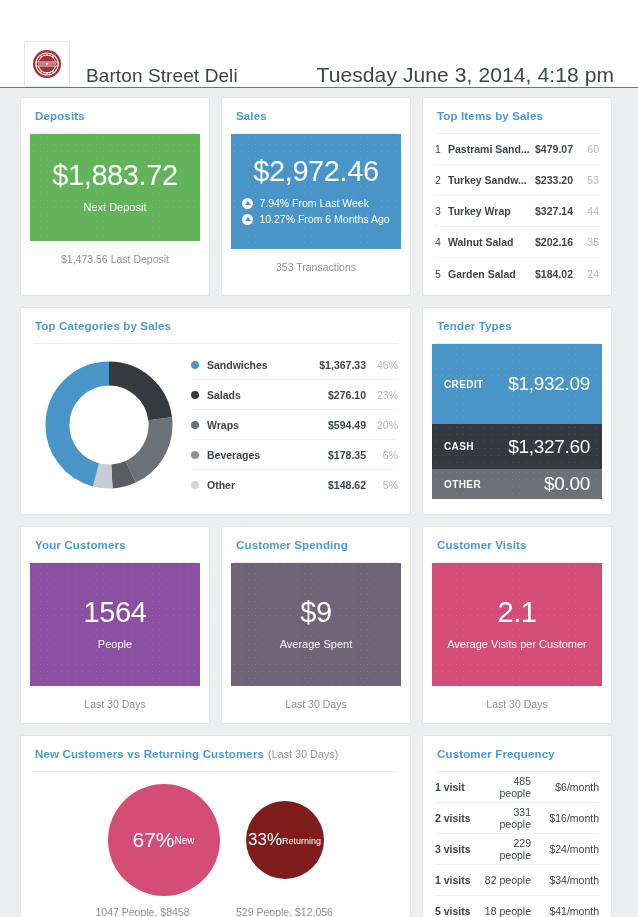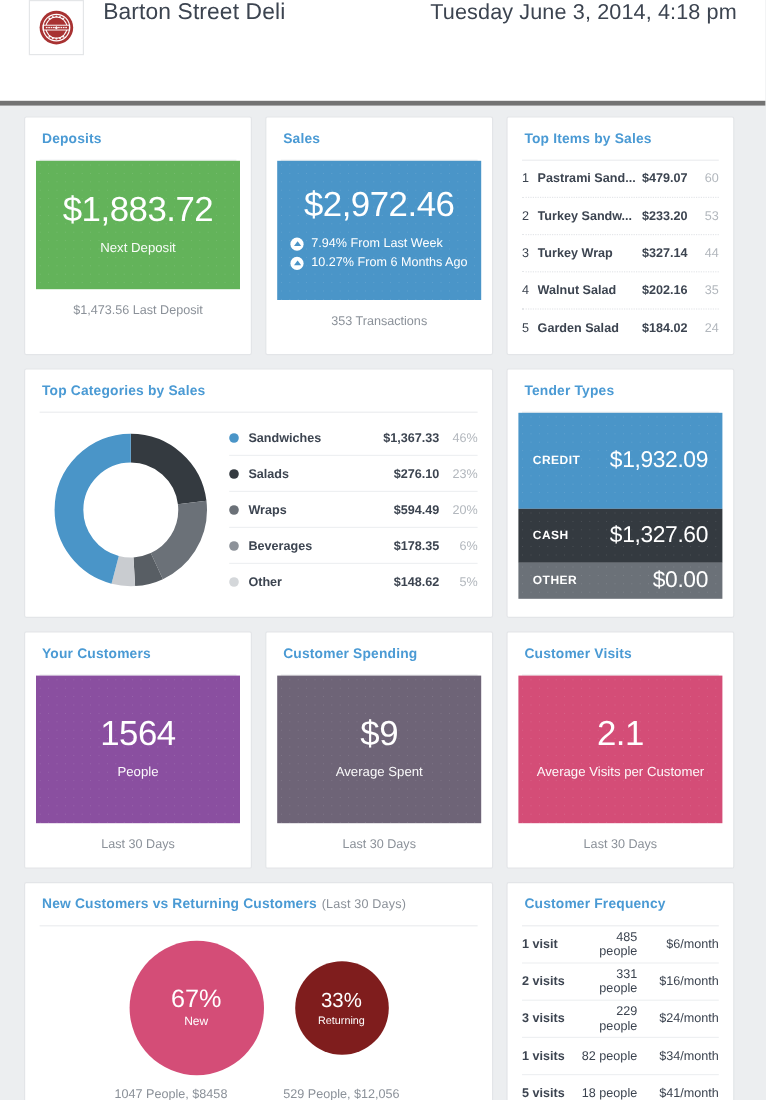--- a/index.html
+++ b/index.html
@@ -10,42 +10,42 @@
     background: #eceef0;
     font-family: "Liberation Sans", sans-serif;
     -webkit-font-smoothing: antialiased;
     overflow: hidden;
   }
 
   
   .header {
     height: 88px;
     background: #ffffff;
-    border-bottom: 4px solid #737373;
-    display: flex;
-    align-items: flex-start;
+    border-bottom: 1px solid #737373;
+    display: flex;
+    align-items: flex-end;
     padding: 0 24px;
   }
   .logo-box {
     width: 46px; height: 46px;
     border: 1px solid #e4e6e8;
     background: #fff;
     display: flex; align-items: center; justify-content: center;
     flex: 0 0 auto;
   }
   .logo-stamp { display: block; }
   .brand-title {
     font-size: 19px;
     color: #3c4450;
     margin-left: 16px;
     letter-spacing: .1px;
   }
   .header-date {
     margin-left: auto;
-    font-size: 18px;
+    font-size: 21px;
     color: #3c4450;
     letter-spacing: .1px;
   }
 
   
   .page { padding: 9px 20px 0 20px; }
   .row { display: flex; gap: 11px; margin-bottom: 11px; }
 
   .card {
     background: #ffffff;
@@ -205,21 +205,21 @@
     justify-content: center;
     gap: 26px;
     padding: 12px 0 4px 0;
     height: 128px;
   }
   .bubble-col { display: flex; flex-direction: column; align-items: center; }
   .bubble {
     border-radius: 50%;
     color: #fff;
     display: flex;
-    flex-direction: column;
+    flex-direction: row;
     align-items: center;
     justify-content: center;
     text-align: center;
   }
   .bubble-pct { font-size: 21px; line-height: 1.05; }
   .bubble-pct.sm { font-size: 17px; }
   .bubble-lbl { font-size: 10px; margin-top: 2px; }
   .bubble-lbl.sm { font-size: 9px; }
   .bubble-foots {
     display: flex;

